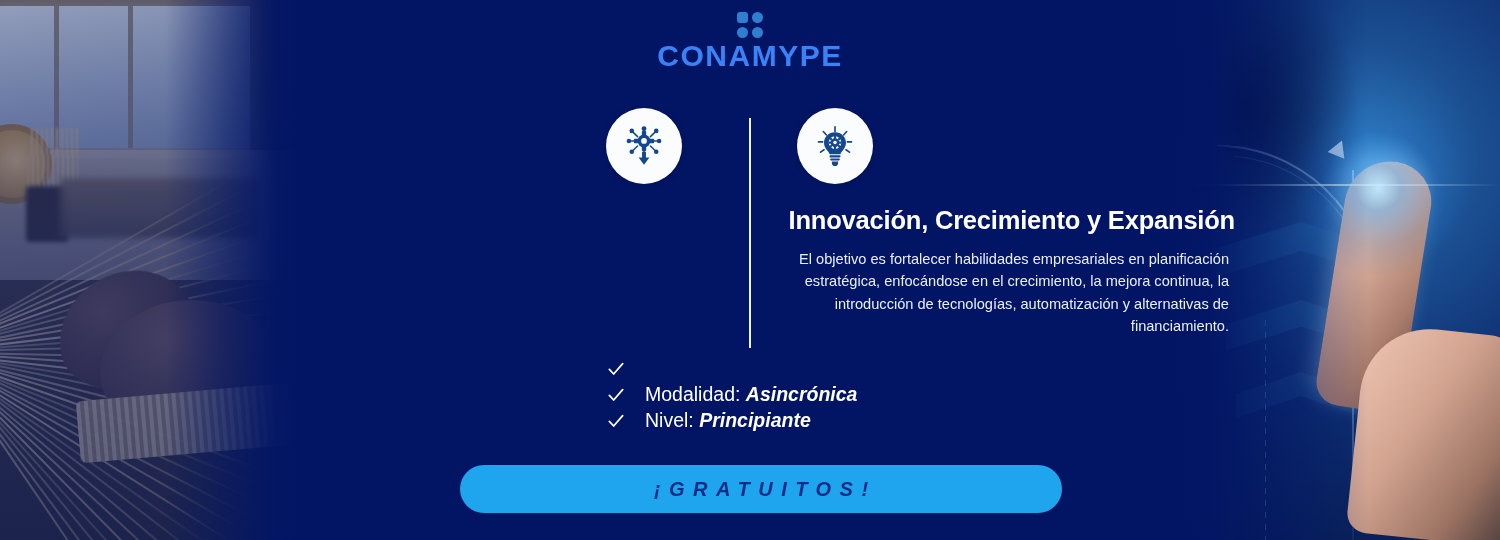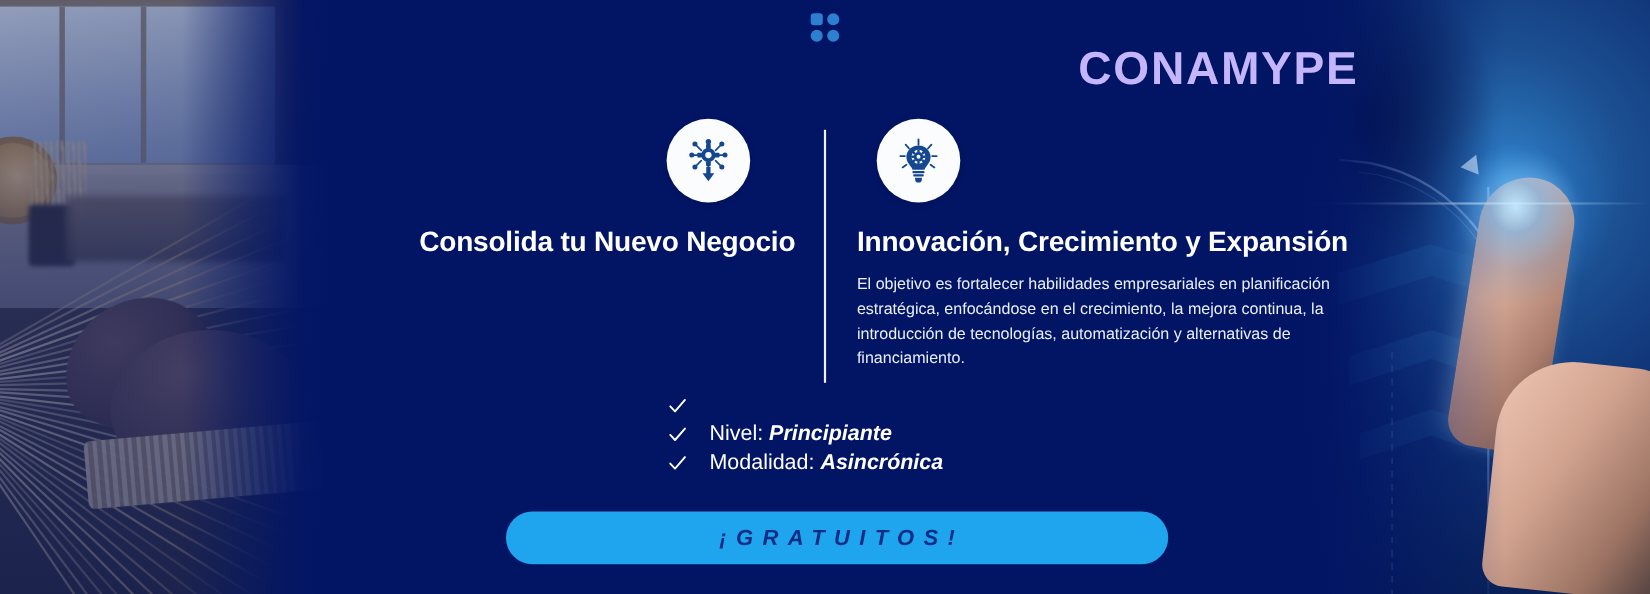--- a/index.html
+++ b/index.html
@@ -201,36 +201,36 @@
   
   .logo { position:absolute; left:0; right:0; top:12px; text-align:center; }
   .logo-mark {
     width:26px; height:26px; margin:0 auto 2px;
     display:grid; grid-template-columns:11px 11px; grid-template-rows:11px 11px;
     gap:4px;
   }
   .logo-mark i { display:block; background:#2e7fd0; border-radius:50%; }
   .logo-mark i.sq { border-radius:3px; }
   .logo-word {
-    font-size:42px; font-weight:700; letter-spacing:1.5px;
-    color:#c4b5fd; line-height:1.04;text-align:right;
+    font-size:30px; font-weight:700; letter-spacing:1.5px;
+    color:#3b82f6; line-height:1.04;
   }
   .logo-tag {
     font-size:7.4px; letter-spacing:.45px; color:#bcd4ea;
     margin-top:1px;
   }
 
   
   .cols {
     position:absolute; left:0; top:108px; width:970px;
     display:flex; align-items:flex-start;
   }
   .col { position:relative; }
   .col.left  { width:484px; padding-right:26px; text-align:right; }
-  .col.right { width:486px; padding-left:30px; text-align:left; }
+  .col.right { width:486px; padding-left:30px; text-align:right; }
 
   .divider {
     position:absolute; left:484px; top:10px;
     width:2px; height:230px; background:#eef3fa;
   }
 
   .icon-circle {
     width:76px; height:76px; border-radius:50%;
     background:#fbfcfe;
     display:flex; align-items:center; justify-content:center;
@@ -408,21 +408,20 @@
                 <circle cx="53" cy="25" r="3.2"></circle>
               <circle cx="15" cy="40" r="3.2"></circle>
                 <circle cx="49" cy="40" r="3.2"></circle>
             </g>
             <g fill="#14478f">
               <rect x="29.3" y="40" width="5.4" height="10"></rect>
               <path d="M24.5 48 H39.5 L32 58 Z"></path>
             </g>
           </svg>
         </div>
-        <h2>Consolida tu Nuevo Negocio</h2>
       </div>
 
       <div class="divider"></div>
 
       <div class="col right">
         <div class="icon-circle">
           <svg width="44" height="44" viewBox="0 0 64 64" aria-hidden="true">
             <g stroke="#14478f" stroke-width="2.4" stroke-linecap="round">
               <path d="M32 4 V11"></path>
               <path d="M15 11 L19.5 16"></path>
@@ -465,29 +464,29 @@
               <path d="M4 12.5 L9.2 18 L20 5.5" fill="none" stroke="#ffffff" stroke-width="2.1" stroke-linecap="round" stroke-linejoin="round"></path>
             </svg>
         </span>
       </div>
       <div class="check-row">
         <span class="check-mark">
           <svg width="20" height="20" viewBox="0 0 24 24">
               <path d="M4 12.5 L9.2 18 L20 5.5" fill="none" stroke="#ffffff" stroke-width="2.1" stroke-linecap="round" stroke-linejoin="round"></path>
             </svg>
         </span>
-        <span class="check-text"><span>Nivel:</span> <b>Principiante</b></span>
+        <span class="check-text"><span>Modalidad:</span> <b>Asincrónica</b></span>
       </div>
       <div class="check-row">
         <span class="check-mark">
           <svg width="20" height="20" viewBox="0 0 24 24">
               <path d="M4 12.5 L9.2 18 L20 5.5" fill="none" stroke="#ffffff" stroke-width="2.1" stroke-linecap="round" stroke-linejoin="round"></path>
             </svg>
         </span>
-        <span class="check-text"><span>Modalidad:</span> <b>Asincrónica</b></span>
+        <span class="check-text"><span>Nivel:</span> <b>Principiante</b></span>
       </div>
     </div>
 
     <div class="cta">
       <span>¡GRATUITOS!</span>
     </div>
 
   </div>
 </div>
 

